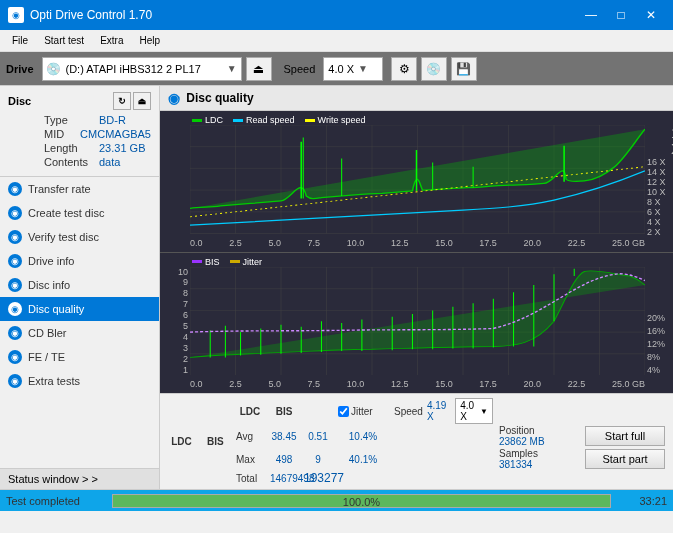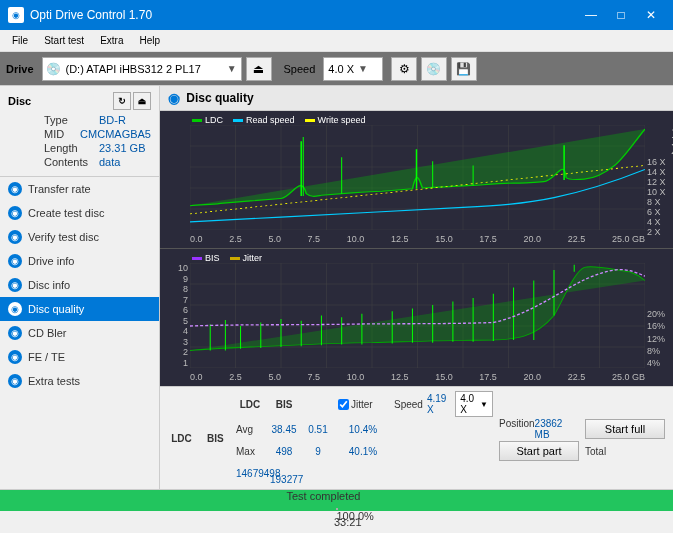--- a/index.html
+++ b/index.html
@@ -161,22 +161,22 @@
     }
 
     .start-btn {
       background: linear-gradient(to bottom, #f8f8f8, #e0e0e0);
       border: 1px solid #aaa; padding: 3px 10px; cursor: pointer;
       font-size: 11px; white-space: nowrap;
     }
 
     
     .status-bar {
-      height: 22px; background: #22c55e; border-top: 1px solid #ccc;
-      display: flex; align-items: center; padding: 0 6px; gap: 6px; flex-direction: column;
+      height: 22px; background: #0ea5e9; border-top: 1px solid #ccc;
+      display: flex; align-items: center; padding: 0 6px; gap: 6px;
     }
     .status-text { font-size: 11px; color: #333; width: 100px; }
     .progress-bar-container {
       flex: 1; height: 14px; background: #e0e0e0; border: 1px solid #aaa; position: relative;
     }
     .progress-bar-fill {
       height: 100%; background: #5cb85c; position: absolute; top: 0; left: 0;
     }
     .progress-pct { font-size: 11px; color: #333; position: absolute; width: 100%; text-align: center; top: 0; line-height: 14px; }
     .status-time { font-size: 11px; color: #333; width: 50px; text-align: right; }
@@ -286,20 +286,23 @@
       <div class="nav-item">
         <div class="nav-icon blue">◉</div>
         <span>FE / TE</span>
       </div>
       <div class="nav-item">
         <div class="nav-icon blue">◉</div>
         <span>Extra tests</span>
       </div>
     </div>
 
+    <div class="status-window-btn">
+      <span>Status window &gt; &gt;</span>
+    </div>
   </div>
 
   <div class="chart-area">
     <div class="chart-title">
       <span class="chart-title-icon">◉</span>
       <span>Disc quality</span>
     </div>
 
     <div class="charts-container">
 
@@ -505,36 +508,40 @@
               </div>
             </div>
             <div></div>
             <div></div>
 
             <span style="font-size:10px;color:#333;">Avg</span>
             <span style="font-size:10px;color:#0057a8;text-align:center;">38.45</span>
             <span style="font-size:10px;color:#0057a8;text-align:center;">0.51</span>
             <span style="font-size:10px;color:#0057a8;text-align:center;">10.4%</span>
             <div></div>
-            <div style="display:flex;flex-direction:row;font-size:10px;">
+            <div style="display:flex;flex-direction:column;font-size:10px;">
               <span style="color:#333;">Position</span>
               <span style="color:#0057a8;">23862 MB</span>
             </div>
             <button class="start-btn">Start full</button>
 
             <span style="font-size:10px;color:#333;">Max</span>
             <span style="font-size:10px;color:#0057a8;text-align:center;">498</span>
             <span style="font-size:10px;color:#0057a8;text-align:center;">9</span>
             <span style="font-size:10px;color:#0057a8;text-align:center;">40.1%</span>
             <div></div>
+            <div style="display:flex;flex-direction:column;font-size:10px;">
+              <span style="color:#333;">Samples</span>
+              <span style="color:#0057a8;">381334</span>
+            </div>
             <button class="start-btn">Start part</button>
 
             <span style="font-size:10px;color:#333;">Total</span>
             <span style="font-size:10px;color:#0057a8;text-align:center;">14679498</span>
-            <span style="font-size:10px;color:#0057a8;text-align:center;margin-top:12px;">193277</span>
+            <span style="font-size:12px;color:#0057a8;text-align:center;">193277</span>
             <span></span>
               <span></span>
               <span></span>
               <span></span>
           </div>
         </div>
       </div>
     </div>
   </div>
 </div>

